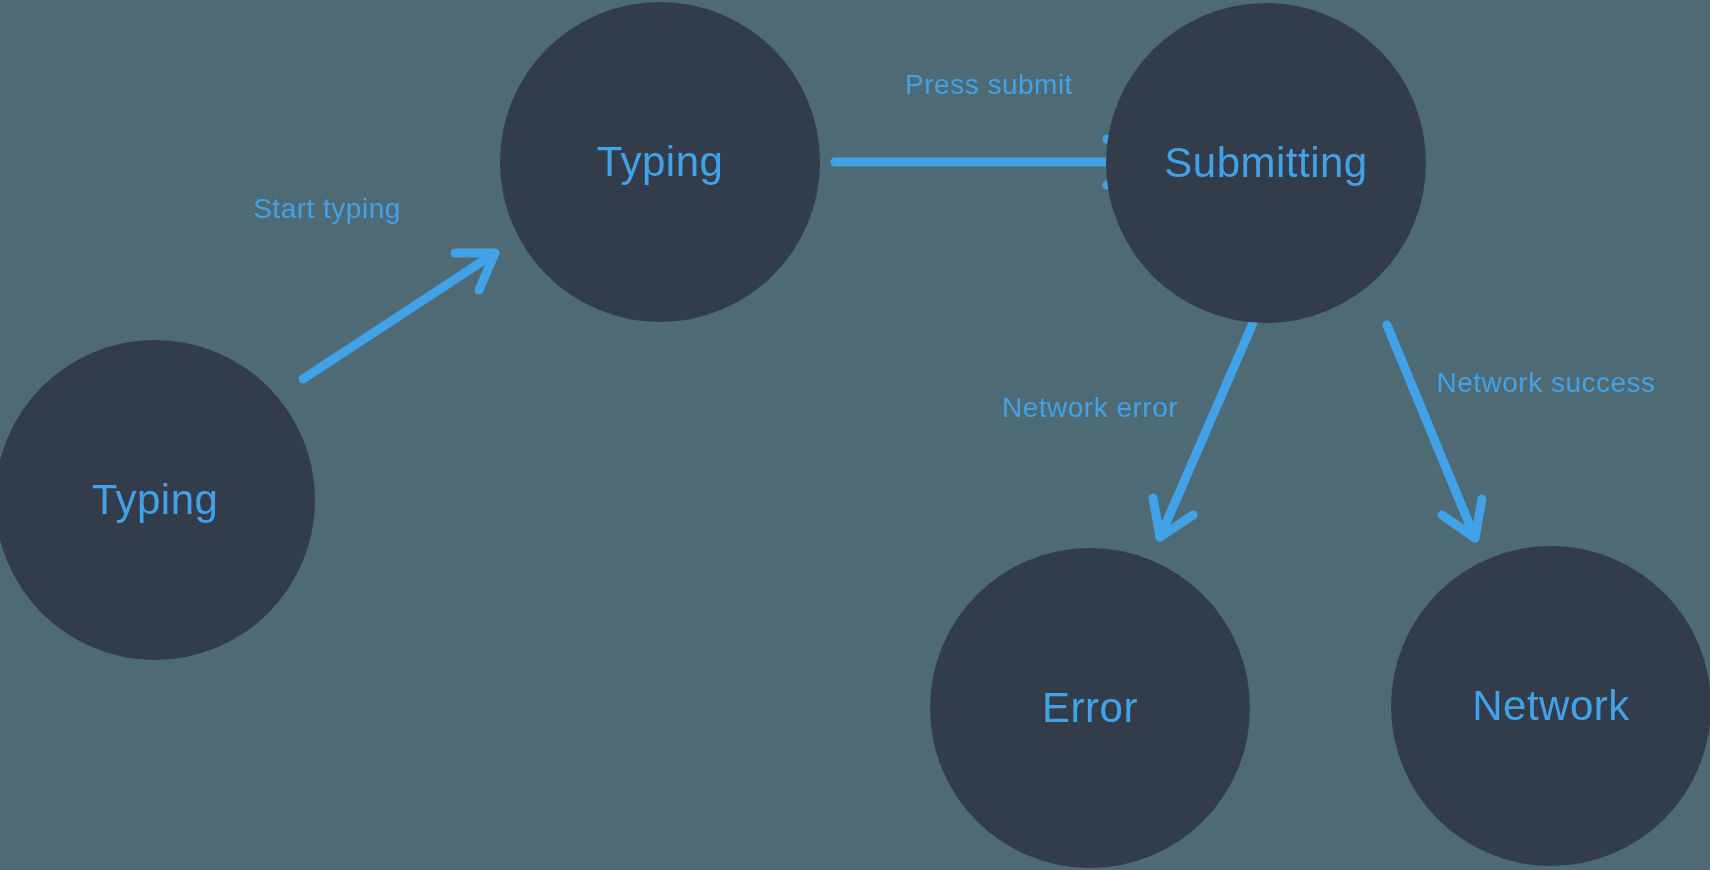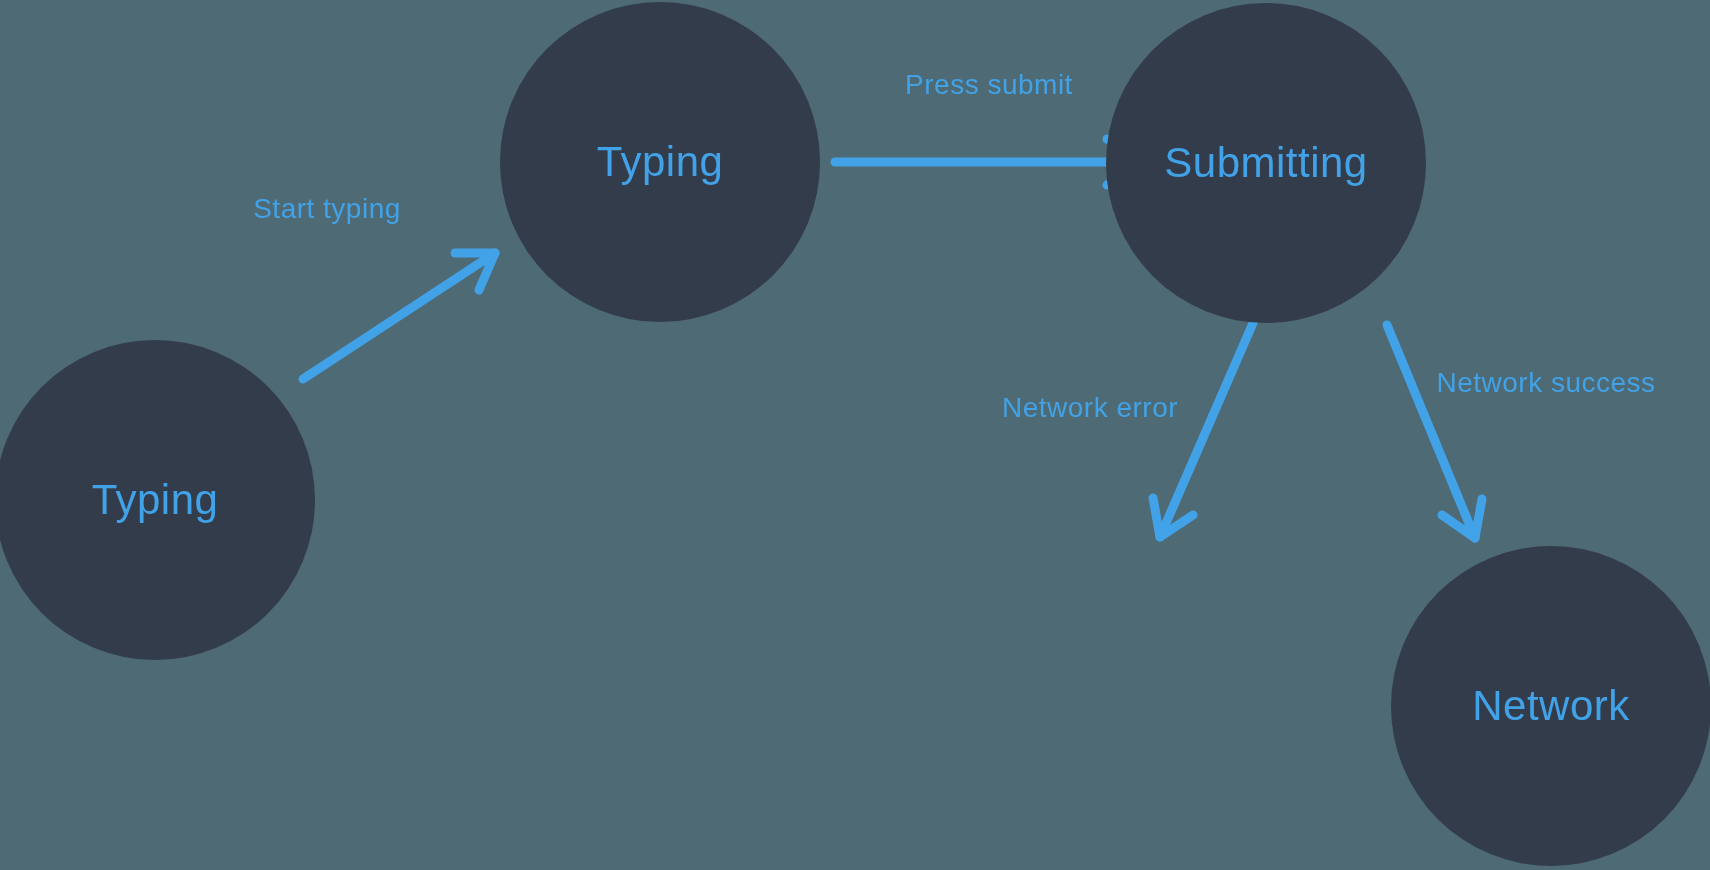--- a/index.html
+++ b/index.html
@@ -83,20 +83,23 @@
   </div>
 
   <div class="node" style="left:500px; top:2px;">
     <span>Typing</span>
   </div>
 
   <div class="node" style="left:1106px; top:3px;">
     <span>Submitting</span>
   </div>
 
+  <div class="node" style="left:930px; top:548px;">
+    <span>Error</span>
+  </div>
 
   <div class="node" style="left:1391px; top:546px;">
     <span>Network</span>
   </div>
 
   <div class="edge-label" style="left:237px; top:182px; width:180px;text-align:center;">Start typing</div>
 
   <div class="edge-label" style="left:839px; top:58px; width:300px;">Press submit</div>
 
   <div class="edge-label" style="left:975px; top:343px; width:230px;margin-top:38px;">Network error</div>

